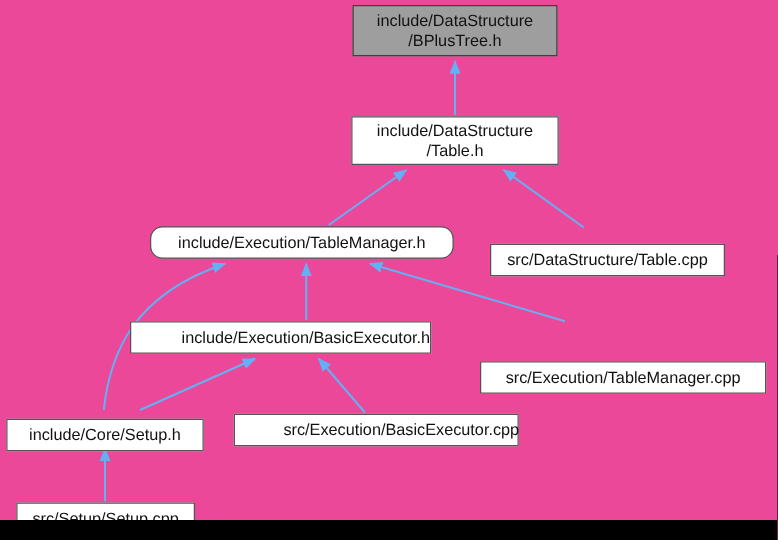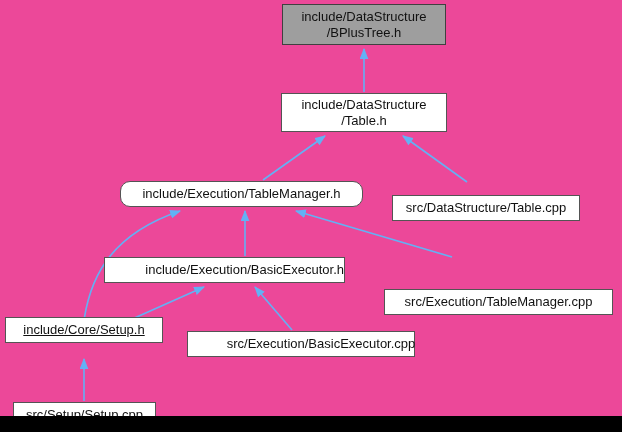--- a/index.html
+++ b/index.html
@@ -71,17 +71,17 @@
   </svg>
   <div id="node-layer">
       <div class="node current" style="left: 282px; top: 4px; width: 164px; height: 41px;"><span>include/DataStructure
 /BPlusTree.h</span></div>
       <div class="node" style="left: 281px; top: 93px; width: 166px; height: 39px;"><span>include/DataStructure
 /Table.h</span></div>
       <div class="node" style="left: 120px; top: 181px; width: 243px; height: 26px; border-radius: 10px;"><span>include/Execution/TableManager.h</span></div>
       <div class="node" style="left: 392px; top: 183px; width: 188px; height: 26px; margin-top: 12px;"><span>src/DataStructure/Table.cpp</span></div>
       <div class="node" style="left: 104px; top: 257px; width: 241px; height: 26px; justify-content: flex-end;"><span>include/Execution/BasicExecutor.h</span></div>
       <div class="node" style="left: 384px; top: 274px; width: 229px; height: 26px; margin-top: 15px;"><span>src/Execution/TableManager.cpp</span></div>
-      <div class="node" style="left: 5px; top: 317px; width: 158px; height: 26px; text-decoration: underline;"><span>include/Core/Setup.h</span></div>
+      <div class="node" style="left: 5px; top: 335px; width: 158px; height: 26px;"><span>include/Core/Setup.h</span></div>
       <div class="node" style="left: 187px; top: 331px; width: 228px; height: 26px; padding-left: 40px;"><span>src/Execution/BasicExecutor.cpp</span></div>
       <div class="node" style="left: 13px; top: 402px; width: 143px; height: 26px;"><span>src/Setup/Setup.cpp</span></div>
     </div>
 </div>
 
 </body></html>

